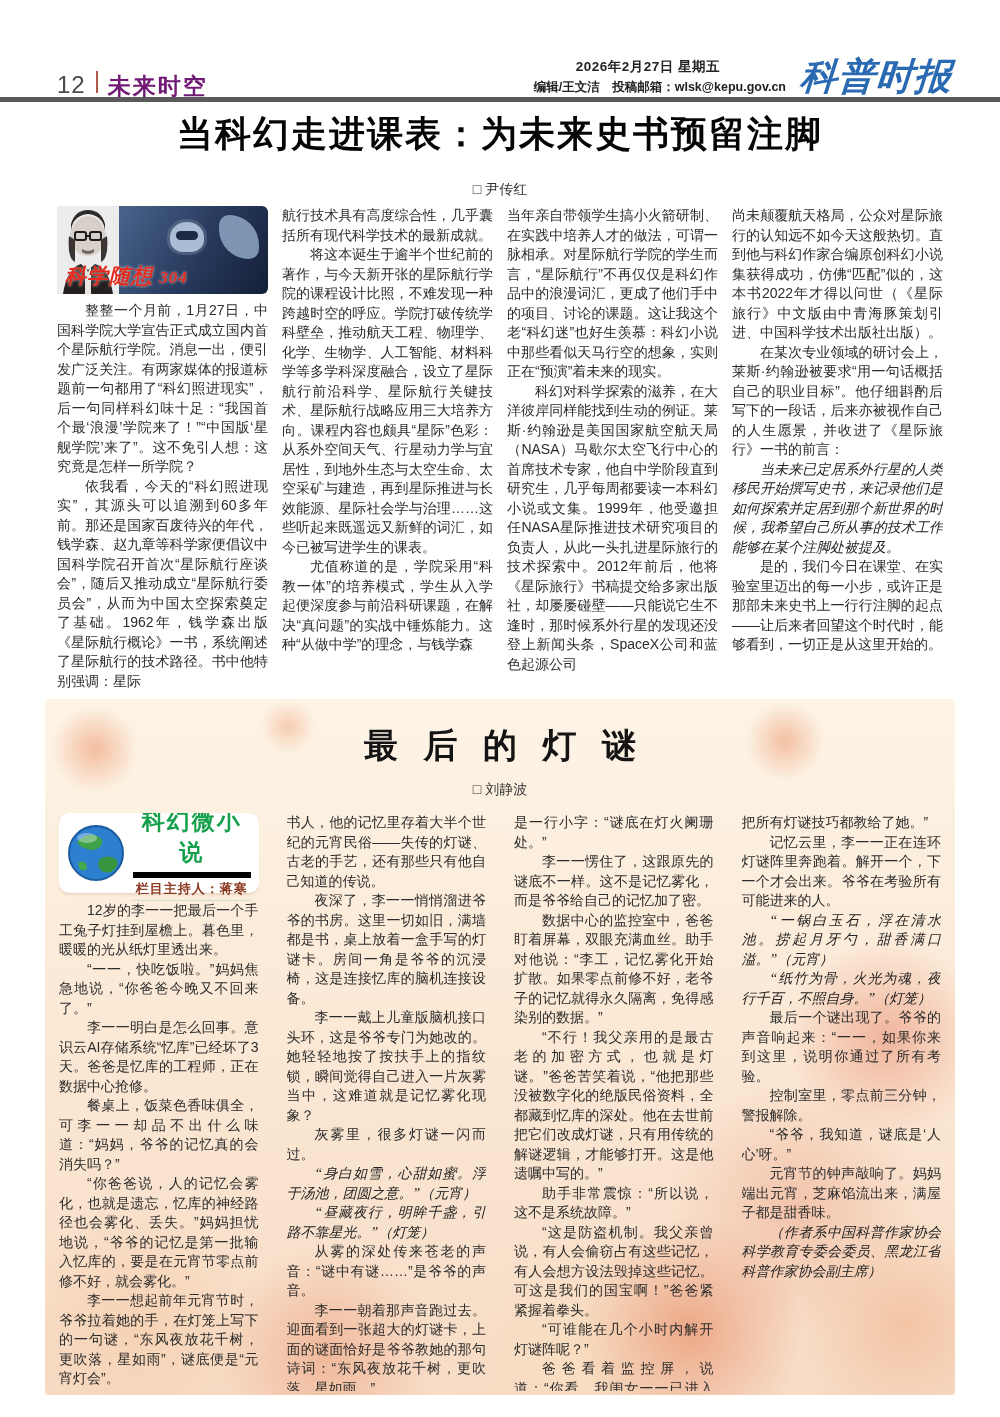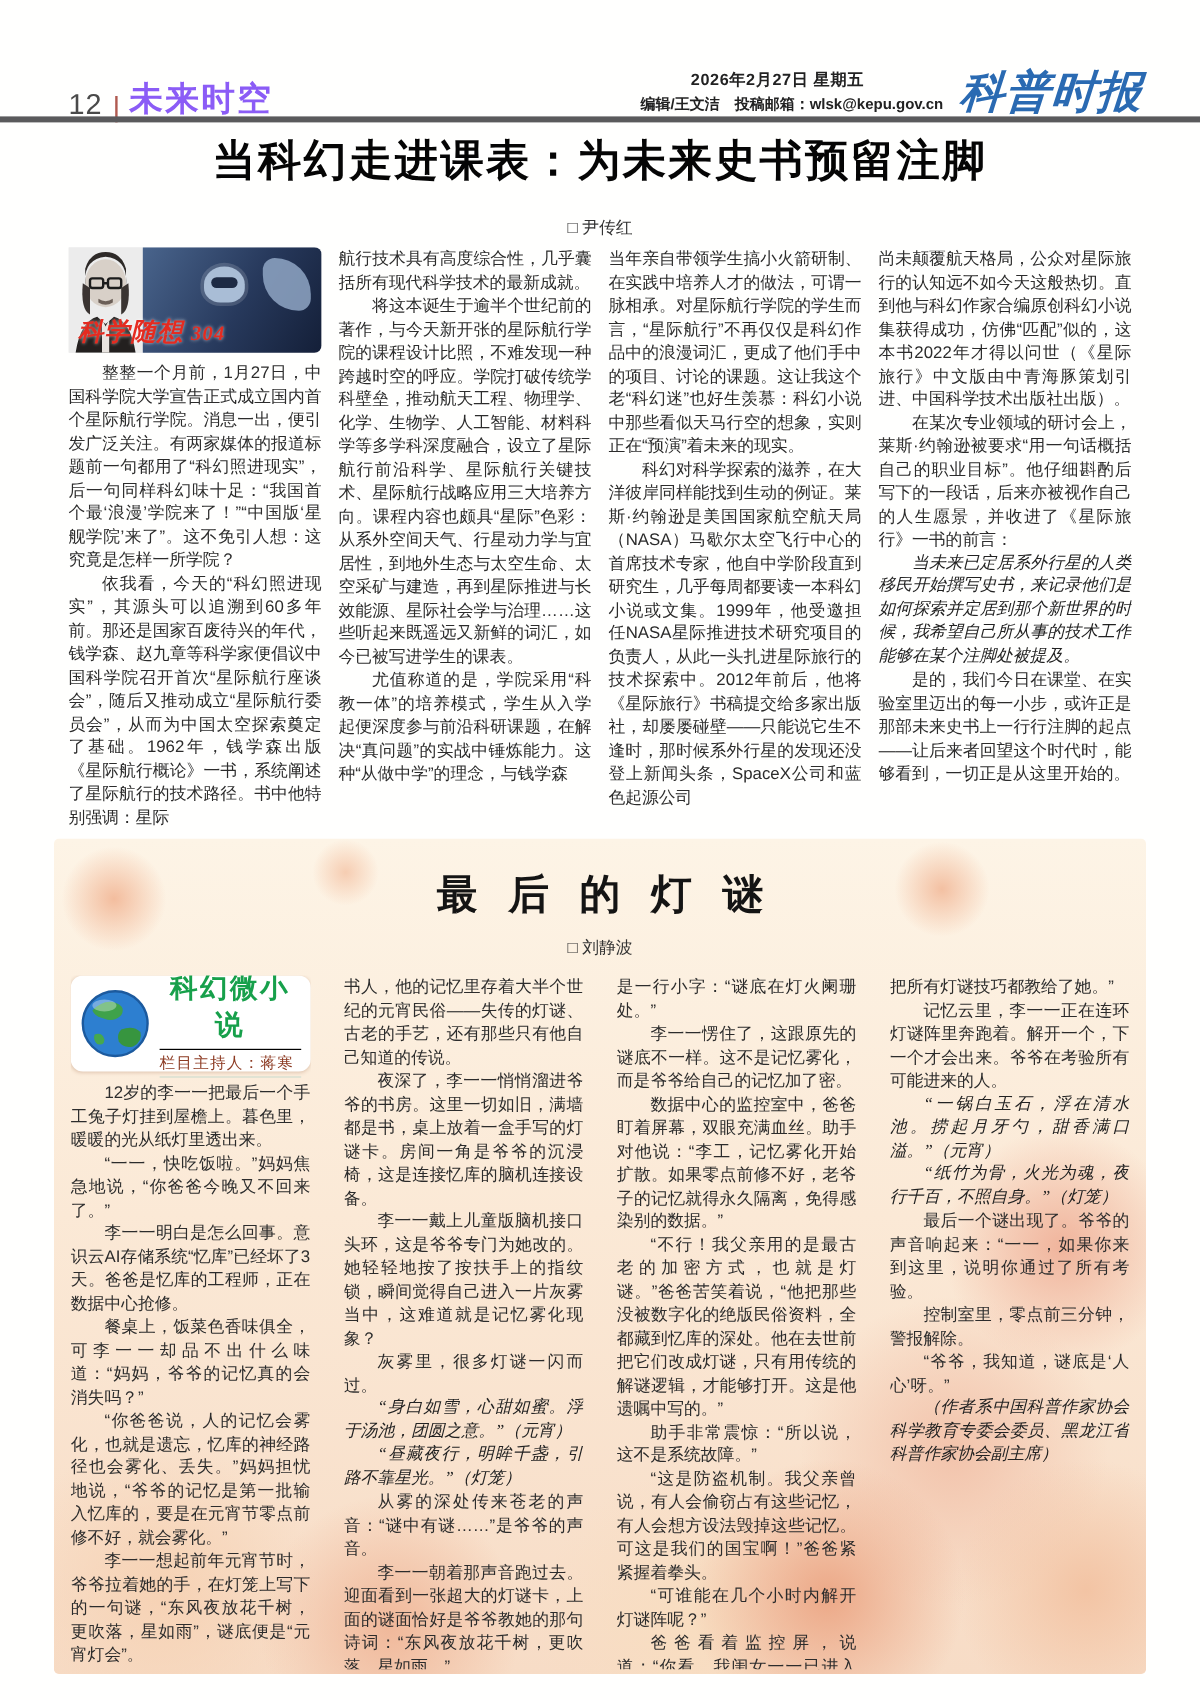--- a/index.html
+++ b/index.html
@@ -2,24 +2,24 @@
 <html><head>
 <meta charset="utf-8">
 <style>
   * { margin:0; padding:0; box-sizing:border-box; }
   html,body { width:1000px; }
   body { font-family:"Liberation Sans", sans-serif; background:#ffffff; }
   .page { position:relative; width:1000px; height:1417px; background:#fffffe; overflow:hidden; }
 
   
   .header { position:absolute; top:52px; left:57px; right:48px; display:flex; justify-content:space-between; align-items:flex-end; }
-  .hdr-left { display:flex; align-items:flex-end; gap:10px; }
+  .hdr-left { display:flex; align-items:flex-start; gap:10px; }
   .page-num { font-size:24px; color:#4a4a4a; letter-spacing:1px; }
   .hdr-divider { width:2px; height:22px; background:#b05a50; }
-  .section-name { font-size:28px; font-weight:bold; color:#8b5cf6; letter-spacing:2px; }
+  .section-name { font-size:23px; font-weight:bold; color:#701a75; letter-spacing:2px; }
   .hdr-right { display:flex; align-items:center; gap:14px; }
   .hdr-meta { text-align:center; }
   .hdr-date { font-size:13.5px; font-weight:bold; color:#222; letter-spacing:0.5px; }
   .hdr-editor { font-size:12.5px; font-weight:bold; color:#222; margin-top:3px;margin-left:24px; }
   .masthead { font-size:37px; font-weight:bold; color:#2a6ab2; font-family:"Liberation Serif", serif; font-style:italic; transform:skewX(-4deg); letter-spacing:1px; }
   .header-rule { position:absolute; top:97px; left:0; width:1000px; height:5px; background:#5a5a5c; }
 
   
   .headline { position:absolute; top:110px; left:40px; right:40px; text-align:center; font-size:36px; font-weight:900; color:#050505; letter-spacing:2px; font-family:"Liberation Sans", sans-serif; }
   .byline { position:absolute; top:181px; left:0; right:0; text-align:center; font-size:14px; color:#333; }
@@ -45,21 +45,21 @@
   .decor { position:absolute; border-radius:50%; pointer-events:none; }
   .a2-inner { position:relative; z-index:2; height:100%;border-radius:17px; }
   .a2-title { padding-top:24px; text-align:center; font-size:34px; font-weight:900; color:#141414; letter-spacing:0.75em; text-indent:0.75em; }
   .a2-byline { margin-top:12px; text-align:center; font-size:14px; color:#333; }
   .a2-body { margin:14px 14px 0 14px; height:578px; display:flex; gap:28px; overflow:hidden; }
 
   
   .kh-logo { position:relative; width:100%; height:80px; margin-bottom:8px; background:#ffffff; border-radius:10px; box-shadow:0 1px 3px rgba(150,90,60,0.25); display:flex; align-items:center; padding:6px 8px; gap:8px; }
   .kh-right { flex:1; }
   .kh-title { font-size:23px; font-weight:900; color:#17a04b; letter-spacing:2px; text-align:center; }
-  .kh-host { margin-top:4px; border-top:1px solid #000000; border-bottom:1px solid #cfdccf; text-align:left; font-size:13px; font-weight:normal; color:#8c3a22; letter-spacing:1px; padding:2px 0; }
+  .kh-host { margin-top:4px; border-top:6px solid #000000; border-bottom:1px solid #cfdccf; text-align:center; font-size:13px; font-weight:bold; color:#8c3a22; letter-spacing:1px; padding:2px 0; }
 </style>
 </head>
 <body>
 
 <div class="page">
 
   <div class="header">
     <div class="hdr-left">
       <span class="page-num">12</span>
       <span class="hdr-divider"></span>
@@ -189,19 +189,20 @@
             <p class="ind">爸爸看着监控屏，说道：“你看，我闺女一一已进入忆库。父亲生前</p>
           </div>
         <div class="col">
             <p class="cont">把所有灯谜技巧都教给了她。”</p>
             <p class="ind">记忆云里，李一一正在连环灯谜阵里奔跑着。解开一个，下一个才会出来。爷爷在考验所有可能进来的人。</p>
             <p class="kai">“一锅白玉石，浮在清水池。捞起月牙勺，甜香满口溢。”（元宵）</p>
             <p class="kai">“纸竹为骨，火光为魂，夜行千百，不照自身。”（灯笼）</p>
             <p class="ind">最后一个谜出现了。爷爷的声音响起来：“一一，如果你来到这里，说明你通过了所有考验。</p>
             <p class="ind">控制室里，零点前三分钟，警报解除。</p>
             <p class="ind">“爷爷，我知道，谜底是‘人心’呀。”</p>
+            <p class="ind">元宵节的钟声敲响了。妈妈端出元宵，芝麻馅流出来，满屋子都是甜香味。</p>
             <p class="kai">（作者系中国科普作家协会科学教育专委会委员、黑龙江省科普作家协会副主席）</p>
           </div>
       </div>
     </div>
   </div>
 
 </div>
 
 </body></html>

